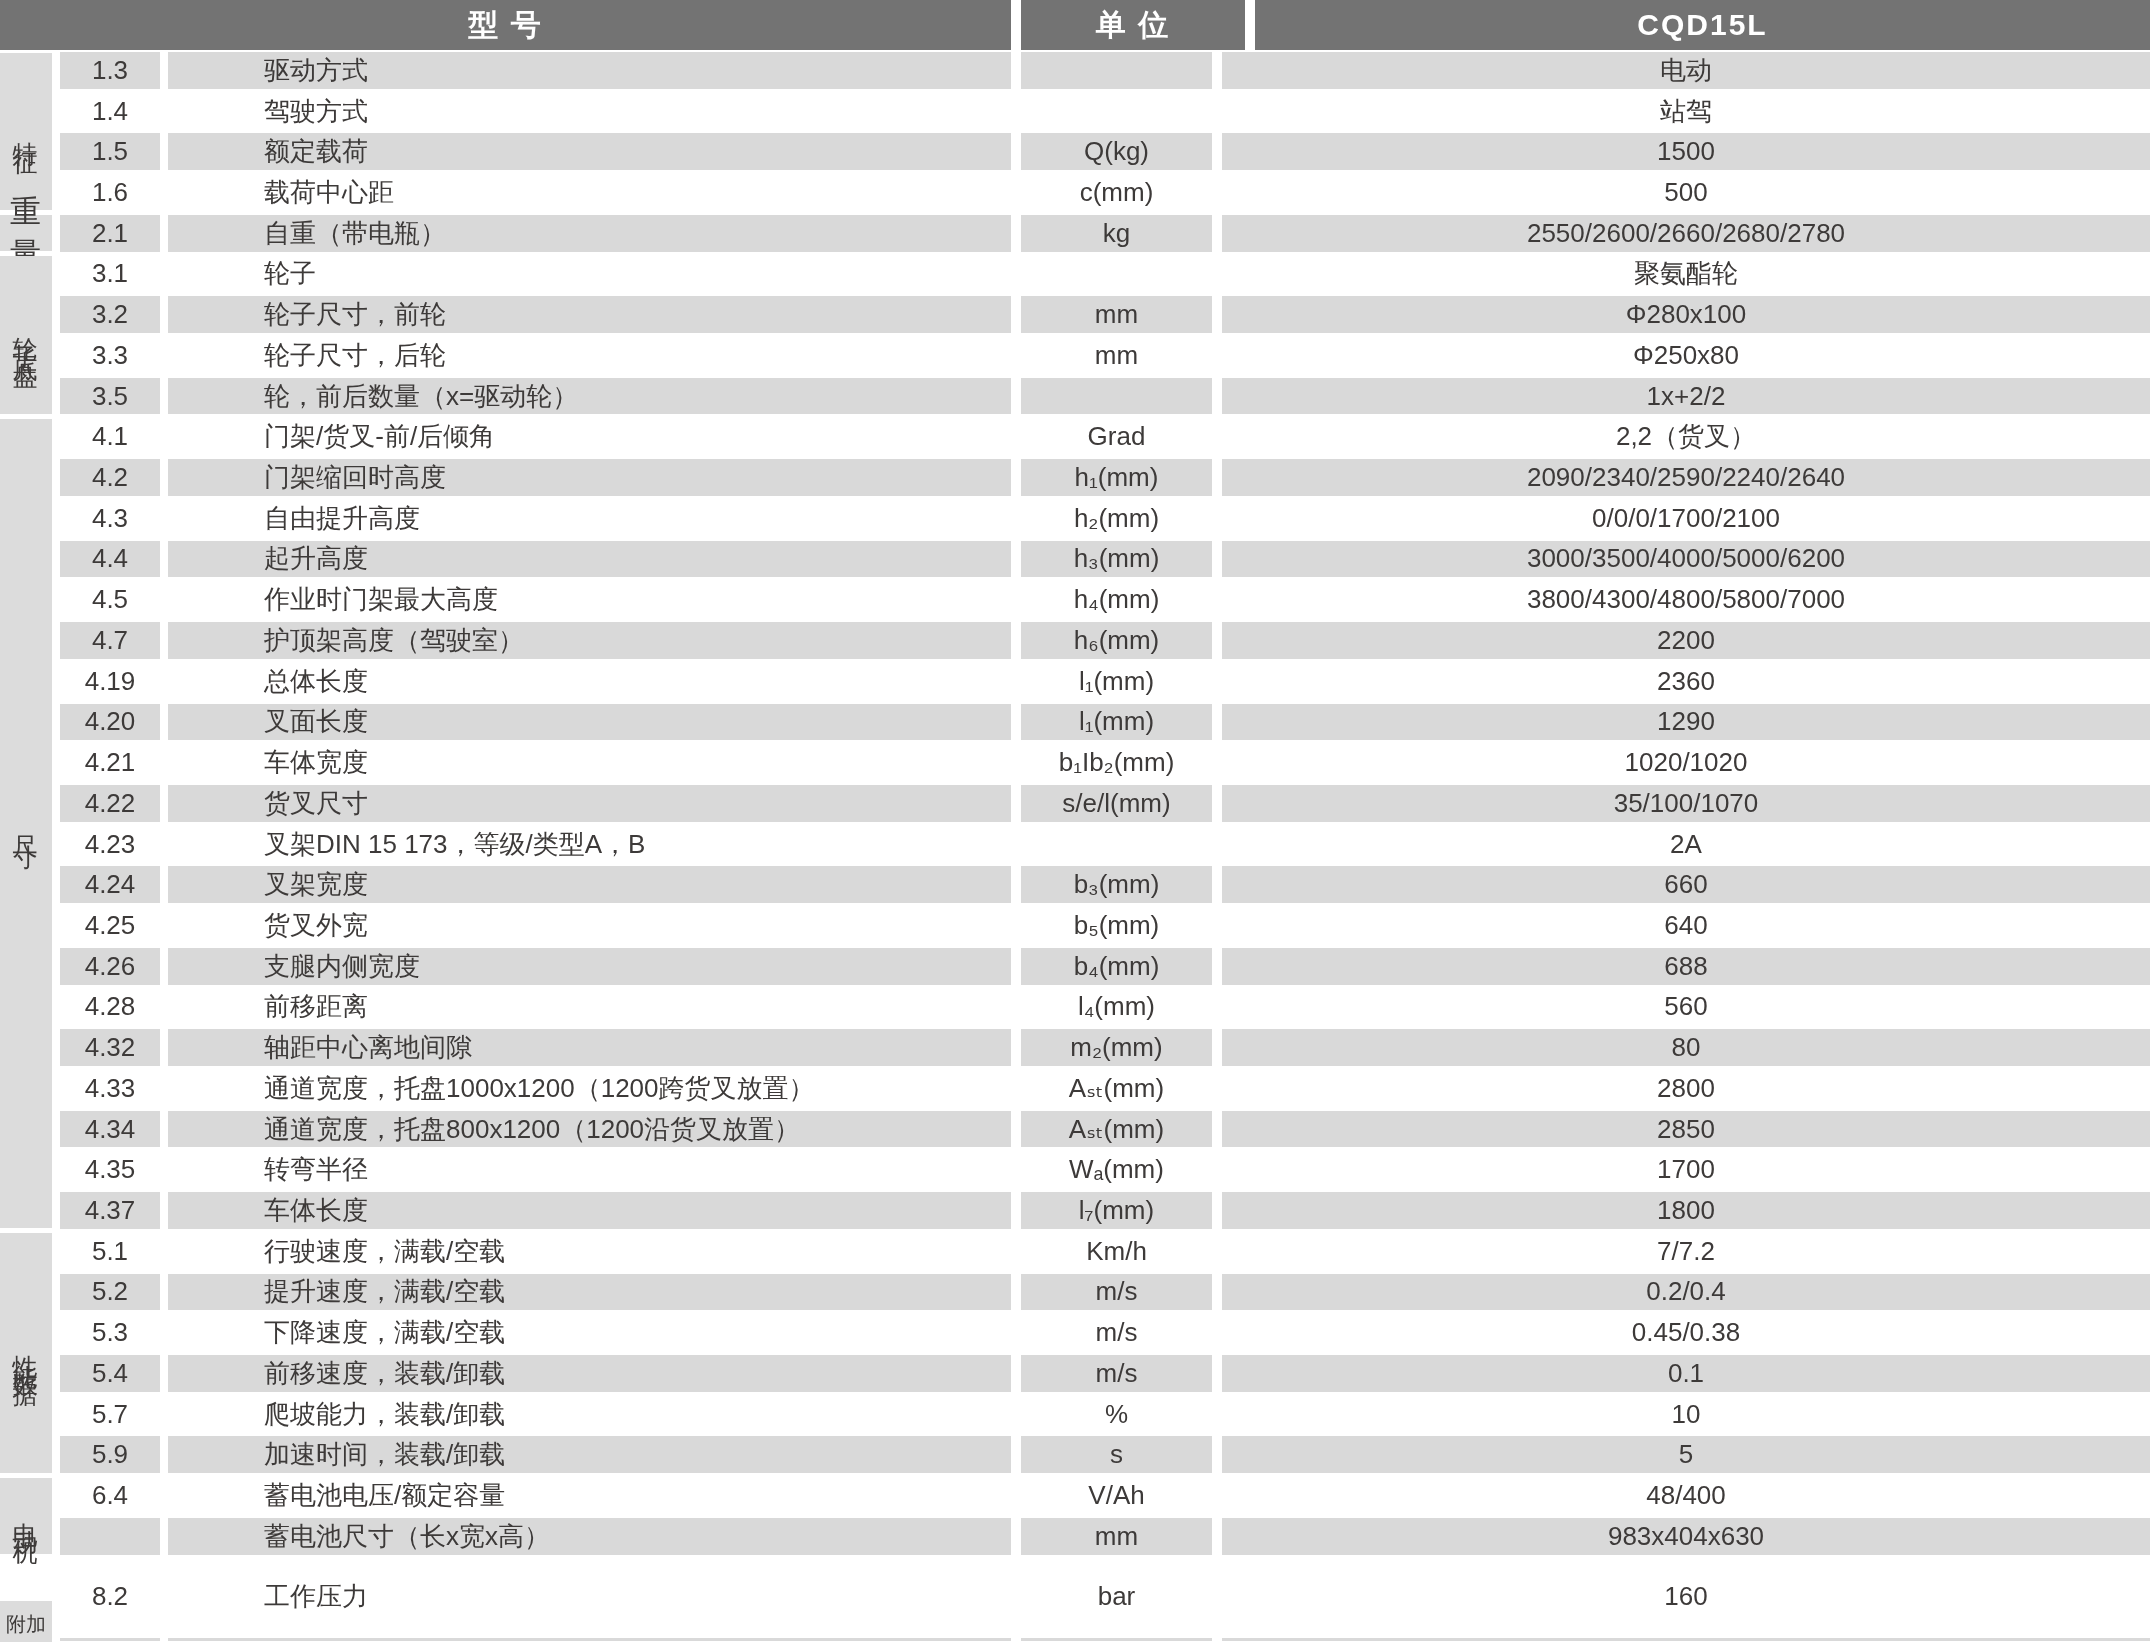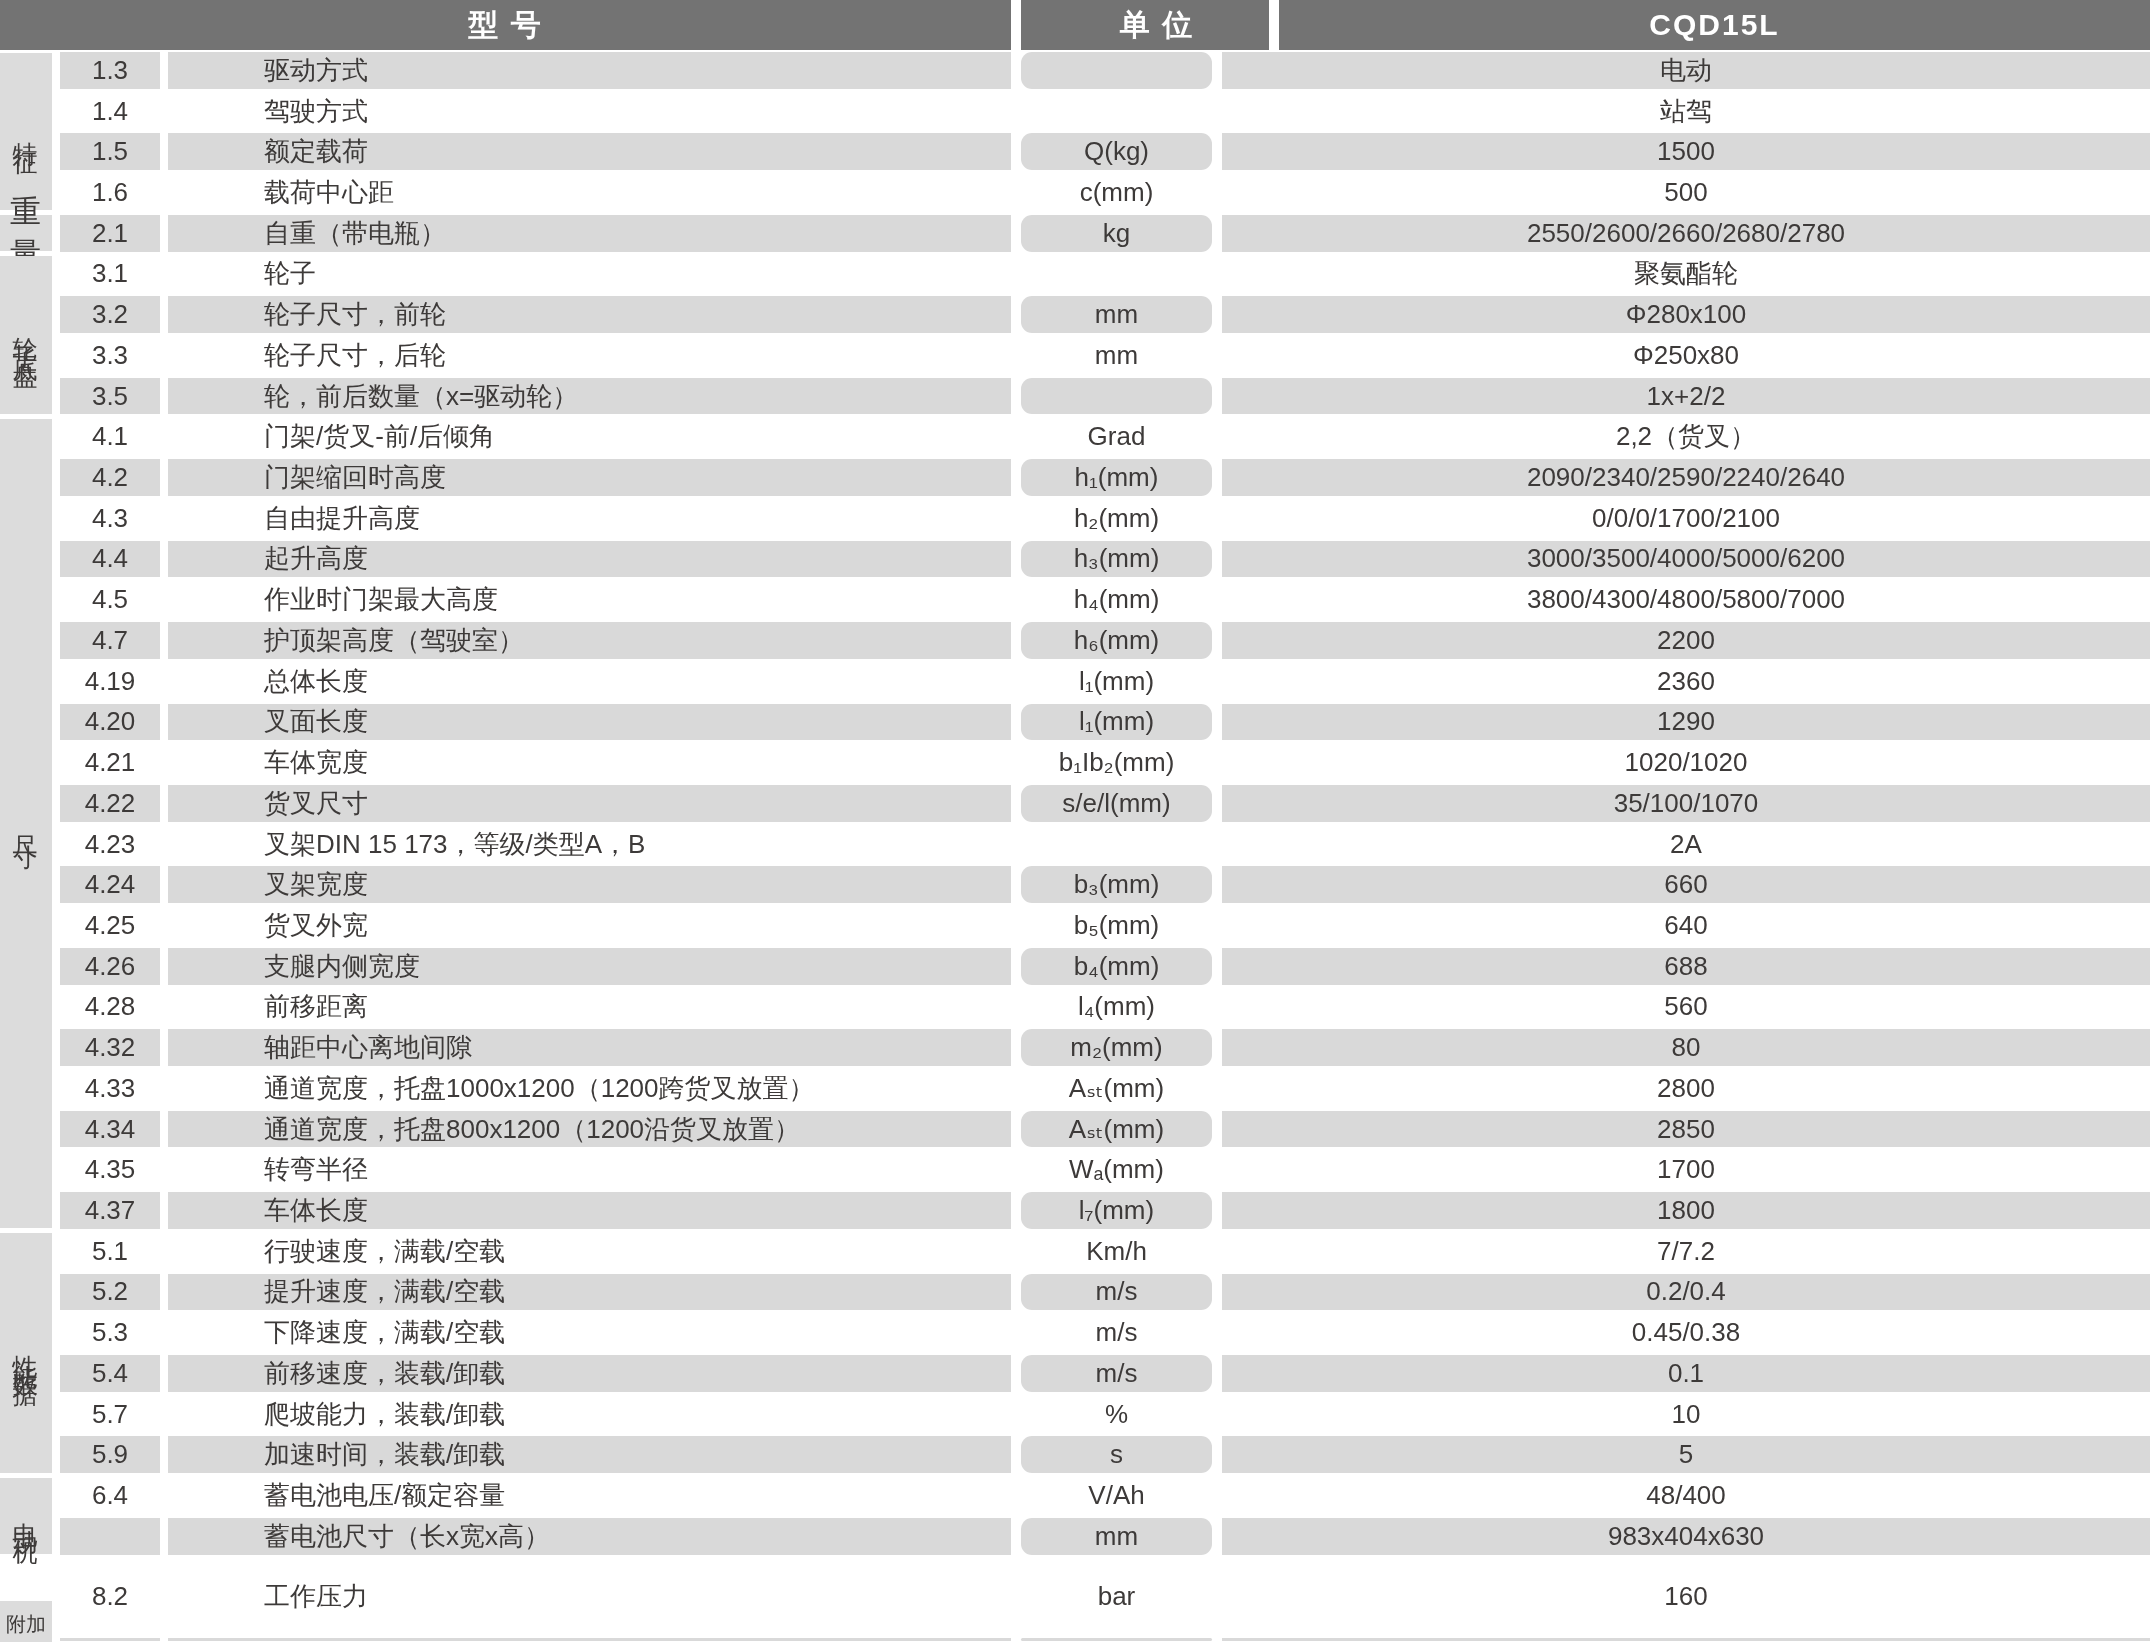--- a/index.html
+++ b/index.html
@@ -18,21 +18,21 @@
   }
   
   .header{display:flex;height:50px;}
   .h-cell{
     background:var(--header-bg);color:var(--header-text);
     display:flex;align-items:center;justify-content:center;
     font-size:30px;font-weight:bold;letter-spacing:2px;
   }
   .h-model{width:1011px;}
   .h-gap{width:10px;background:#ffffff;}
-  .h-unit{width:224px;padding-left:24px;}
+  .h-unit{width:224px;}
   .h-value{flex:1;}
   
   .tbody{display:flex;align-items:flex-start;}
   .cats{width:52px;display:flex;flex-direction:column;}
   .cat{
     background:var(--cat-bg);margin:2.5px 0;box-sizing:border-box;
     display:flex;align-items:center;justify-content:center;
     font-size:25px;text-align:center;color:var(--text);
   }
   .cat.vertical{writing-mode:vertical-rl;letter-spacing:9px;}
@@ -41,21 +41,21 @@
   .rows{flex:1;display:flex;flex-direction:column;align-items:flex-end;}
   .row{display:flex;height:var(--rh);box-sizing:border-box;padding:2px 0;}
   .row.tall{height:80px;}
   .row.strip{height:5px;padding:1px 0;}
   .gap8{width:8px;}
   .gap10{width:10px;}
   .cell{display:flex;align-items:center;height:100%;box-sizing:border-box;font-size:26px;}
   .row.gray .cell{background:var(--row-gray);}
   .c-code{width:100px;justify-content:center;}
   .c-desc{width:843px;padding-left:96px;}
-  .c-unit{width:191px;justify-content:center;border-radius:11px;}
+  .c-unit{width:191px;justify-content:center;}
   .c-value{width:928px;justify-content:center;}
 </style>
 </head>
 <body>
 
 <div class="page">
   <div class="header">
     <div class="h-cell h-model">型 号</div>
     <div class="h-gap"></div>
     <div class="h-cell h-unit">单 位</div>

